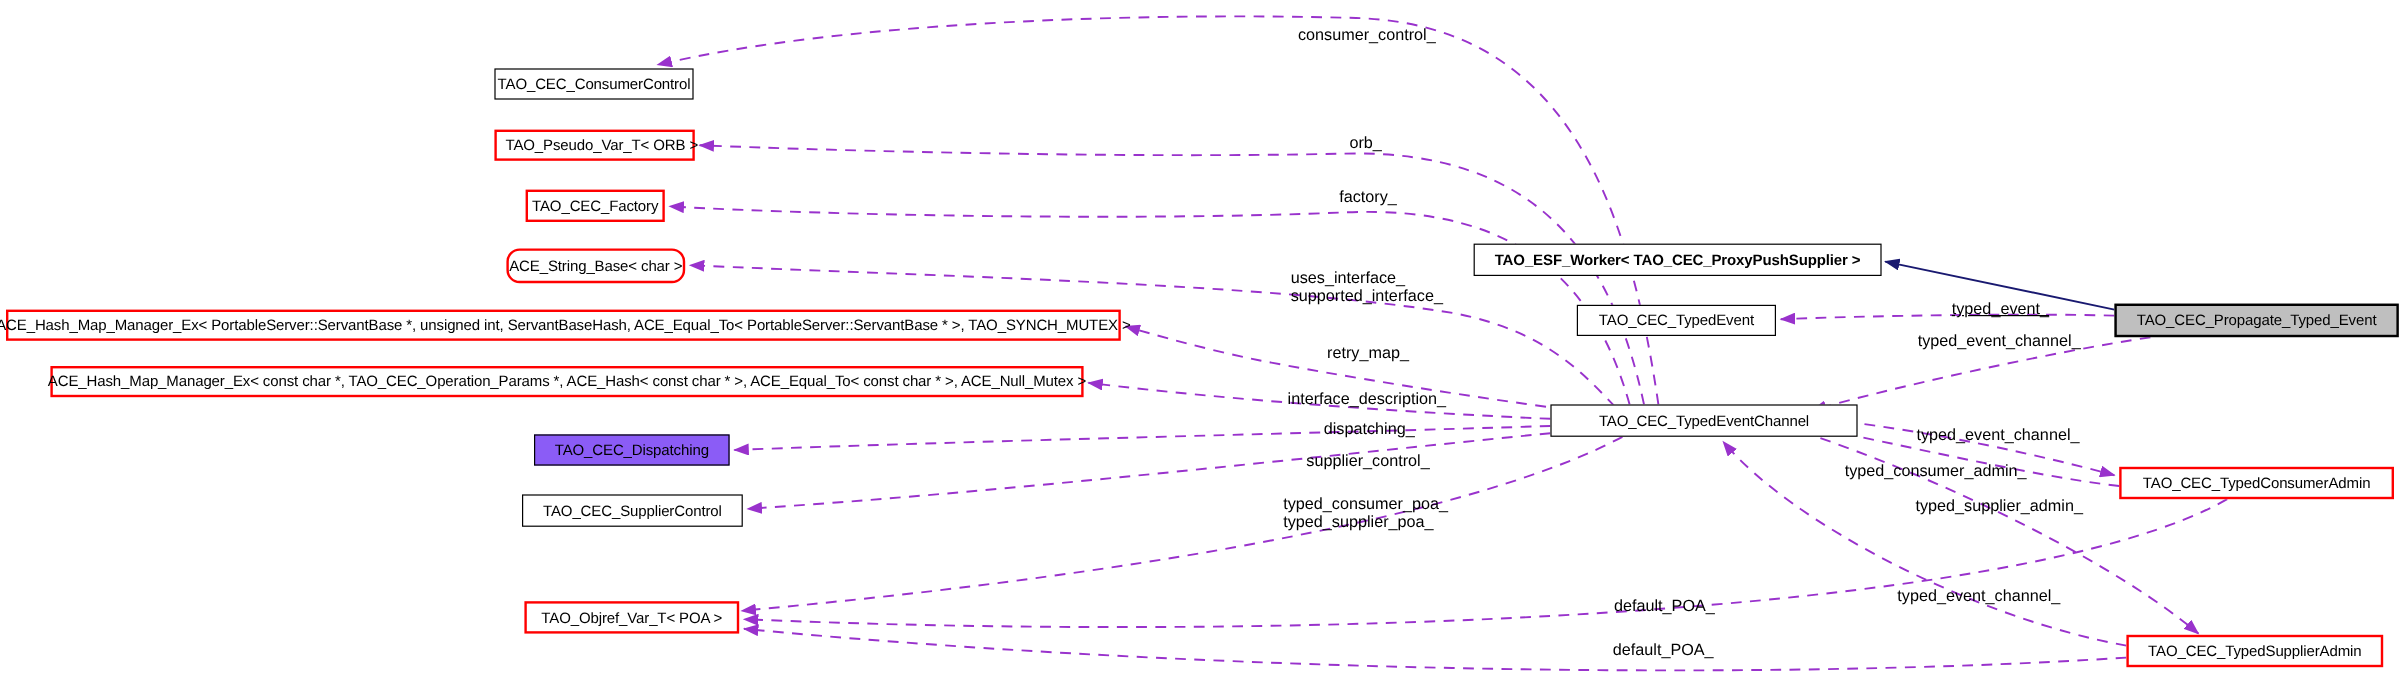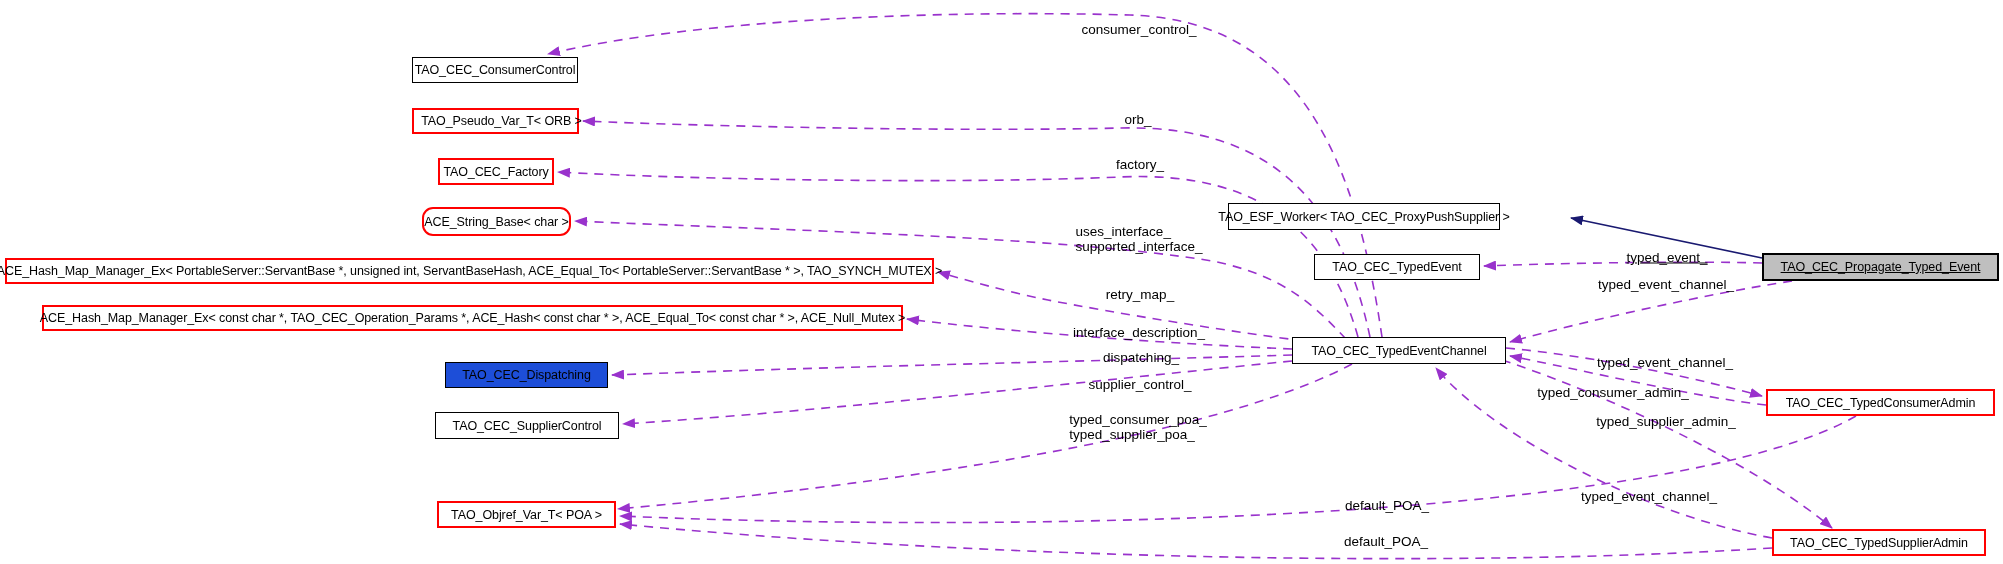--- a/index.html
+++ b/index.html
@@ -9,21 +9,21 @@
   }
   #edges-layer{position:absolute;left:0;top:0;width:2003px;height:564px;}
   .node{
     position:absolute;box-sizing:border-box;background:#ffffff;
     border:1px solid #000000;color:#000000;
     font-size:12.5px;letter-spacing:-0.1px;line-height:14px;
     display:flex;align-items:center;justify-content:center;
     text-align:center;white-space:nowrap;padding:0 4px;z-index:2;
   }
   .node.red{border-width:2px;}
-  .node.main{border-width:2px;text-decoration:underline;}
+  .node.main{border-width:2px;}
   .edge-label{
     position:absolute;transform:translate(-50%,-50%);
     color:#000000;font-size:13.5px;line-height:15px;
     white-space:pre;text-align:left;z-index:3;
   }
   path.dash{fill:none;stroke-width:1.6px;stroke-dasharray:9 7;}
   path.solid{fill:none;stroke-width:1.6px;}
 </style>
 </head>
 <body>
@@ -56,26 +56,26 @@
       <path d="M1856,416 C1680,516 1060,535 620,516" class="dash" stroke="#9932cc" marker-end="url(#arrow-purple)"></path>
       <path d="M1772,548 C1430,570 950,556 620,524" class="dash" stroke="#9932cc" marker-end="url(#arrow-purple)"></path>
       <path d="M1762,258 L1571,218" class="solid" stroke="#191970" marker-end="url(#arrow-navy)"></path>
     </svg>
     <div class="node black" style="left: 412px; top: 57px; width: 166px; height: 26px; border-color: rgb(0, 0, 0); background: rgb(255, 255, 255);">TAO_CEC_ConsumerControl</div>
     <div class="node red" style="left: 412px; top: 108px; width: 167px; height: 26px; border-color: rgb(255, 0, 0); background: rgb(255, 255, 255); padding-left: 16px;">TAO_Pseudo_Var_T&lt; ORB &gt;</div>
     <div class="node red" style="left: 438px; top: 158px; width: 116px; height: 27px; border-color: rgb(255, 0, 0); background: rgb(255, 255, 255);">TAO_CEC_Factory</div>
     <div class="node red" style="left: 422px; top: 207px; width: 149px; height: 29px; border-color: rgb(255, 0, 0); background: rgb(255, 255, 255); border-radius: 11px;">ACE_String_Base&lt; char &gt;</div>
     <div class="node red" style="left: 5px; top: 258px; width: 929px; height: 26px; border-color: rgb(255, 0, 0); background: rgb(255, 255, 255);">ACE_Hash_Map_Manager_Ex&lt; PortableServer::ServantBase *, unsigned int, ServantBaseHash, ACE_Equal_To&lt; PortableServer::ServantBase * &gt;, TAO_SYNCH_MUTEX &gt;</div>
     <div class="node red" style="left: 42px; top: 305px; width: 861px; height: 26px; border-color: rgb(255, 0, 0); background: rgb(255, 255, 255);">ACE_Hash_Map_Manager_Ex&lt; const char *, TAO_CEC_Operation_Params *, ACE_Hash&lt; const char * &gt;, ACE_Equal_To&lt; const char * &gt;, ACE_Null_Mutex &gt;</div>
-    <div class="node black" style="left: 445px; top: 362px; width: 163px; height: 26px; border-color: rgb(0, 0, 0); background: #1d4ed8;">TAO_CEC_Dispatching</div>
+    <div class="node black" style="left: 445px; top: 362px; width: 163px; height: 26px; border-color: rgb(0, 0, 0); background: #8b5cf6;">TAO_CEC_Dispatching</div>
     <div class="node black" style="left: 435px; top: 412px; width: 184px; height: 27px; border-color: rgb(0, 0, 0); background: rgb(255, 255, 255);">TAO_CEC_SupplierControl</div>
     <div class="node red" style="left: 437px; top: 501px; width: 179px; height: 27px; border-color: rgb(255, 0, 0); background: rgb(255, 255, 255);">TAO_Objref_Var_T&lt; POA &gt;</div>
-    <div class="node black" style="left: 1228px; top: 203px; width: 272px; height: 27px; border-color: rgb(0, 0, 0); background: rgb(255, 255, 255);">TAO_ESF_Worker&lt; TAO_CEC_ProxyPushSupplier &gt;</div>
+    <div class="node black" style="left: 1228px; top: 203px; width: 340px; height: 27px; border-color: rgb(0, 0, 0); background: rgb(255, 255, 255); font-weight: bold;">TAO_ESF_Worker&lt; TAO_CEC_ProxyPushSupplier &gt;</div>
     <div class="node black" style="left: 1314px; top: 254px; width: 166px; height: 26px; border-color: rgb(0, 0, 0); background: rgb(255, 255, 255);">TAO_CEC_TypedEvent</div>
-    <div class="node black" style="left: 1292px; top: 337px; width: 214px; height: 27px; border-color: rgb(0, 0, 0); background: rgb(255, 255, 255);">TAO_CEC_TypedEventChannel</div>
+    <div class="node black" style="left: 1292px; top: 337px; width: 256px; height: 27px; border-color: rgb(0, 0, 0); background: rgb(255, 255, 255);">TAO_CEC_TypedEventChannel</div>
     <div class="node main" style="left: 1762px; top: 253px; width: 237px; height: 28px; border-color: rgb(0, 0, 0); background: rgb(191, 191, 191);">TAO_CEC_Propagate_Typed_Event</div>
     <div class="node red" style="left: 1772px; top: 529px; width: 214px; height: 27px; border-color: rgb(255, 0, 0); background: rgb(255, 255, 255);">TAO_CEC_TypedSupplierAdmin</div>
     <div class="node red" style="left: 1766px; top: 389px; width: 229px; height: 27px; border-color: rgb(255, 0, 0); background: rgb(255, 255, 255);">TAO_CEC_TypedConsumerAdmin</div>
     <div class="edge-label" style="left: 1139px; top: 29px;">consumer_control_</div>
     <div class="edge-label" style="left: 1138px; top: 119px;">orb_</div>
     <div class="edge-label" style="left: 1140px; top: 164px;">factory_</div>
     <div class="edge-label" style="left: 1139px; top: 239px;">uses_interface_
 supported_interface_</div>
     <div class="edge-label" style="left: 1140px; top: 294px;">retry_map_</div>
     <div class="edge-label" style="left: 1139px; top: 332px;">interface_description_</div>

